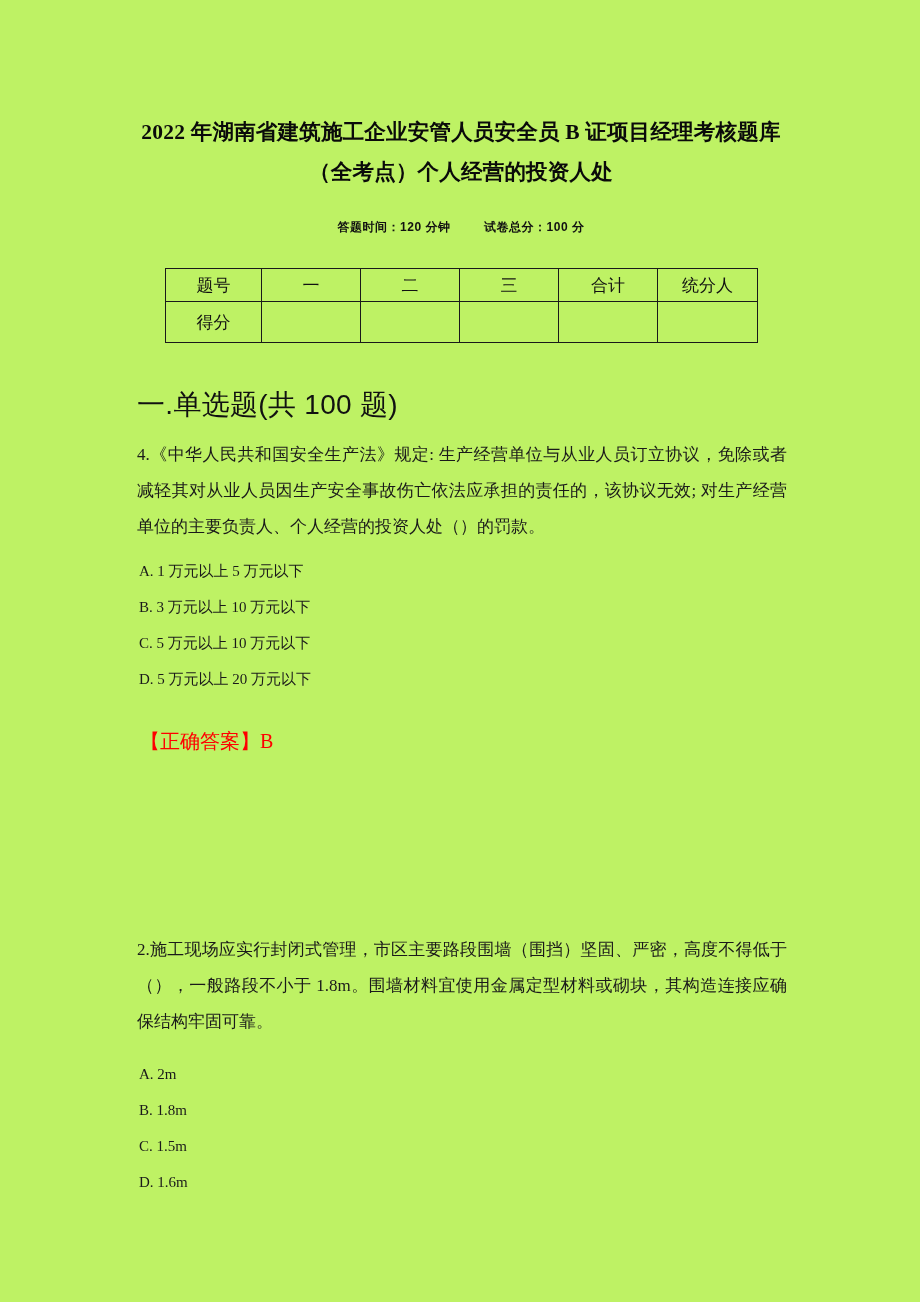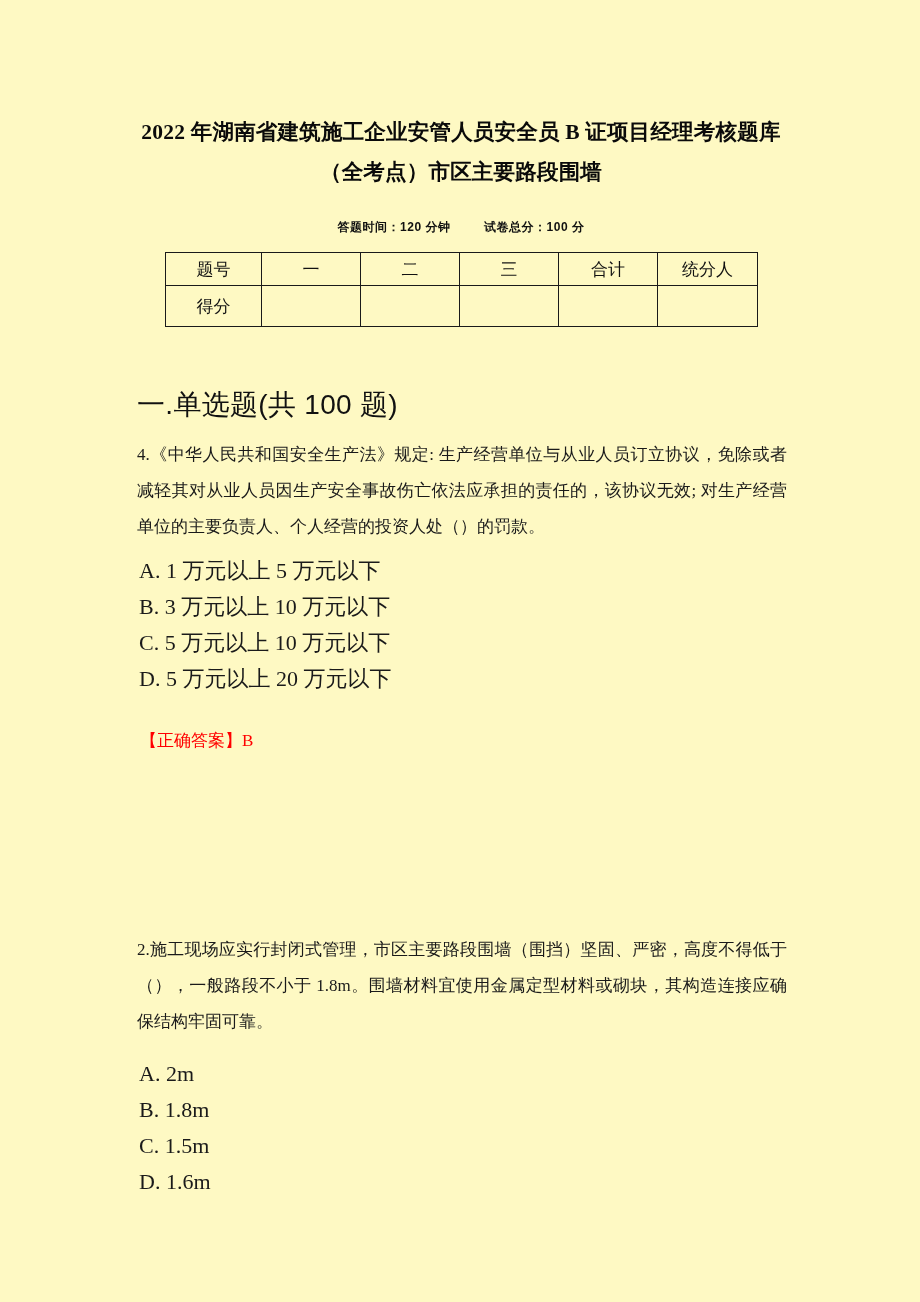--- a/index.html
+++ b/index.html
@@ -4,21 +4,21 @@
 <style>
   html, body {
     margin: 0;
     padding: 0;
     background: #ffffff;
   }
   .page {
     position: relative;
     width: 920px;
     height: 1302px;
-    background: #fef9c3;
+    background: #bef264;
     overflow: hidden;
     font-family: "Liberation Serif", "DejaVu Serif", serif;
     color: #000000;
   }
 
   
   .doc-title {
     position: absolute;
     left: 138px;
     top: 112px;
@@ -54,21 +54,21 @@
   }
   .exam-meta .meta-gap {
     display: inline-block;
     width: 26px;
   }
 
   
   .score-table {
     position: absolute;
     left: 165px;
-    top: 252px;
+    top: 268px;
     width: 592px;
     border-collapse: collapse;
     table-layout: fixed;
   }
   .score-table td {
     border: 1px solid #1a1a1a;
     text-align: center;
     vertical-align: middle;
     font-family: "Liberation Sans", "DejaVu Sans", sans-serif;
     font-size: 17px;
@@ -108,27 +108,27 @@
     text-justify: inter-ideograph;
     margin: 0;
   }
   .q-options {
     margin: 0;
     padding: 0;
     list-style: none;
   }
   .q-options li {
     line-height: 36px;
-    font-size: 22px;
+    font-size: 15px;
     padding-left: 2px;
     white-space: nowrap;
   }
   .answer-line {
     font-family: "Liberation Serif", "DejaVu Serif", serif;
-    font-size: 17px;
+    font-size: 20px;
     color: #ff0000;
     line-height: 30px;
     white-space: nowrap;
   }
 
   #q1 { top: 437px; }
   #q1 .q-options { margin-top: 8px; }
   #q1-answer-wrap {
     position: absolute;
     left: 140px;
@@ -137,21 +137,21 @@
   #q2 { top: 932px; }
   #q2 .q-options { margin-top: 16px; }
 </style>
 </head>
 <body>
 
 <div class="page">
 
   <div class="doc-title">
     <span class="title-line title-line-1">2022 年湖南省建筑施工企业安管人员安全员 B 证项目经理考核题库</span>
-    <span class="title-line title-line-2">（全考点）市区主要路段围墙</span>
+    <span class="title-line title-line-2">（全考点）个人经营的投资人处</span>
   </div>
 
   <div class="exam-meta">
     <span>答题时间：120 分钟</span>
     <span class="meta-gap"></span>
     <span>试卷总分：100 分</span>
   </div>
 
   <table class="score-table">
     <colgroup>

